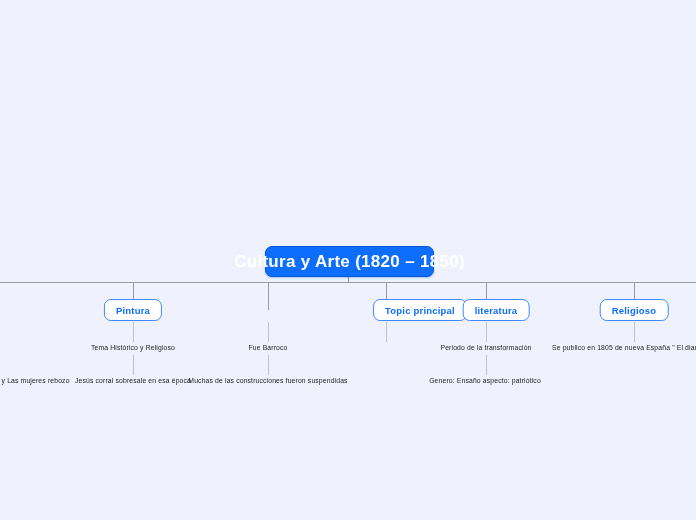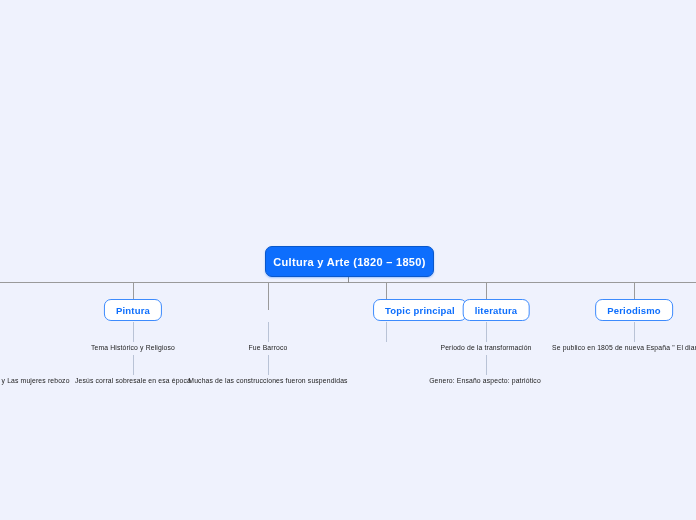--- a/index.html
+++ b/index.html
@@ -44,21 +44,21 @@
   
   .root-node {
     position: absolute;
     display: flex;
     align-items: center;
     justify-content: center;
     background: #0d6efd;
     border: 1px solid #0a58ca;
     border-radius: 7px;
     color: #ffffff;
-    font-size: 11px;
+    font-size: 17px;
     font-weight: bold;
     letter-spacing: 0.3px;
     white-space: nowrap;
     box-shadow: 0 1px 2px rgba(13,110,253,0.35);
   }
 
   
   .branch-node {
     position: absolute;
     display: flex;
@@ -130,21 +130,21 @@
 
   <div class="branch-node" style="left:386px; top:299px;margin-left:34px;">
     <span>Topic principal</span>
   </div>
 
   <div class="branch-node" style="left:496px; top:299px;">
     <span>literatura</span>
   </div>
 
   <div class="branch-node" style="left:634px; top:299px;">
-    <span>Periodismo</span>
+    <span>Religioso</span>
   </div>
 
   <div class="leaf-label" style="left:133px; top:344px;">Tema Histórico y Religioso</div>
 
   <div class="leaf-label" style="left:268px; top:344px;">Fue Barroco</div>
 
   <div class="leaf-label" style="left:486px; top:344px;">Periodo de la transformación</div>
 
   <div class="leaf-label clip-right" style="left:552px; top:344px;">Se publico en 1805 de nueva España  " El diario de l</div>
 

